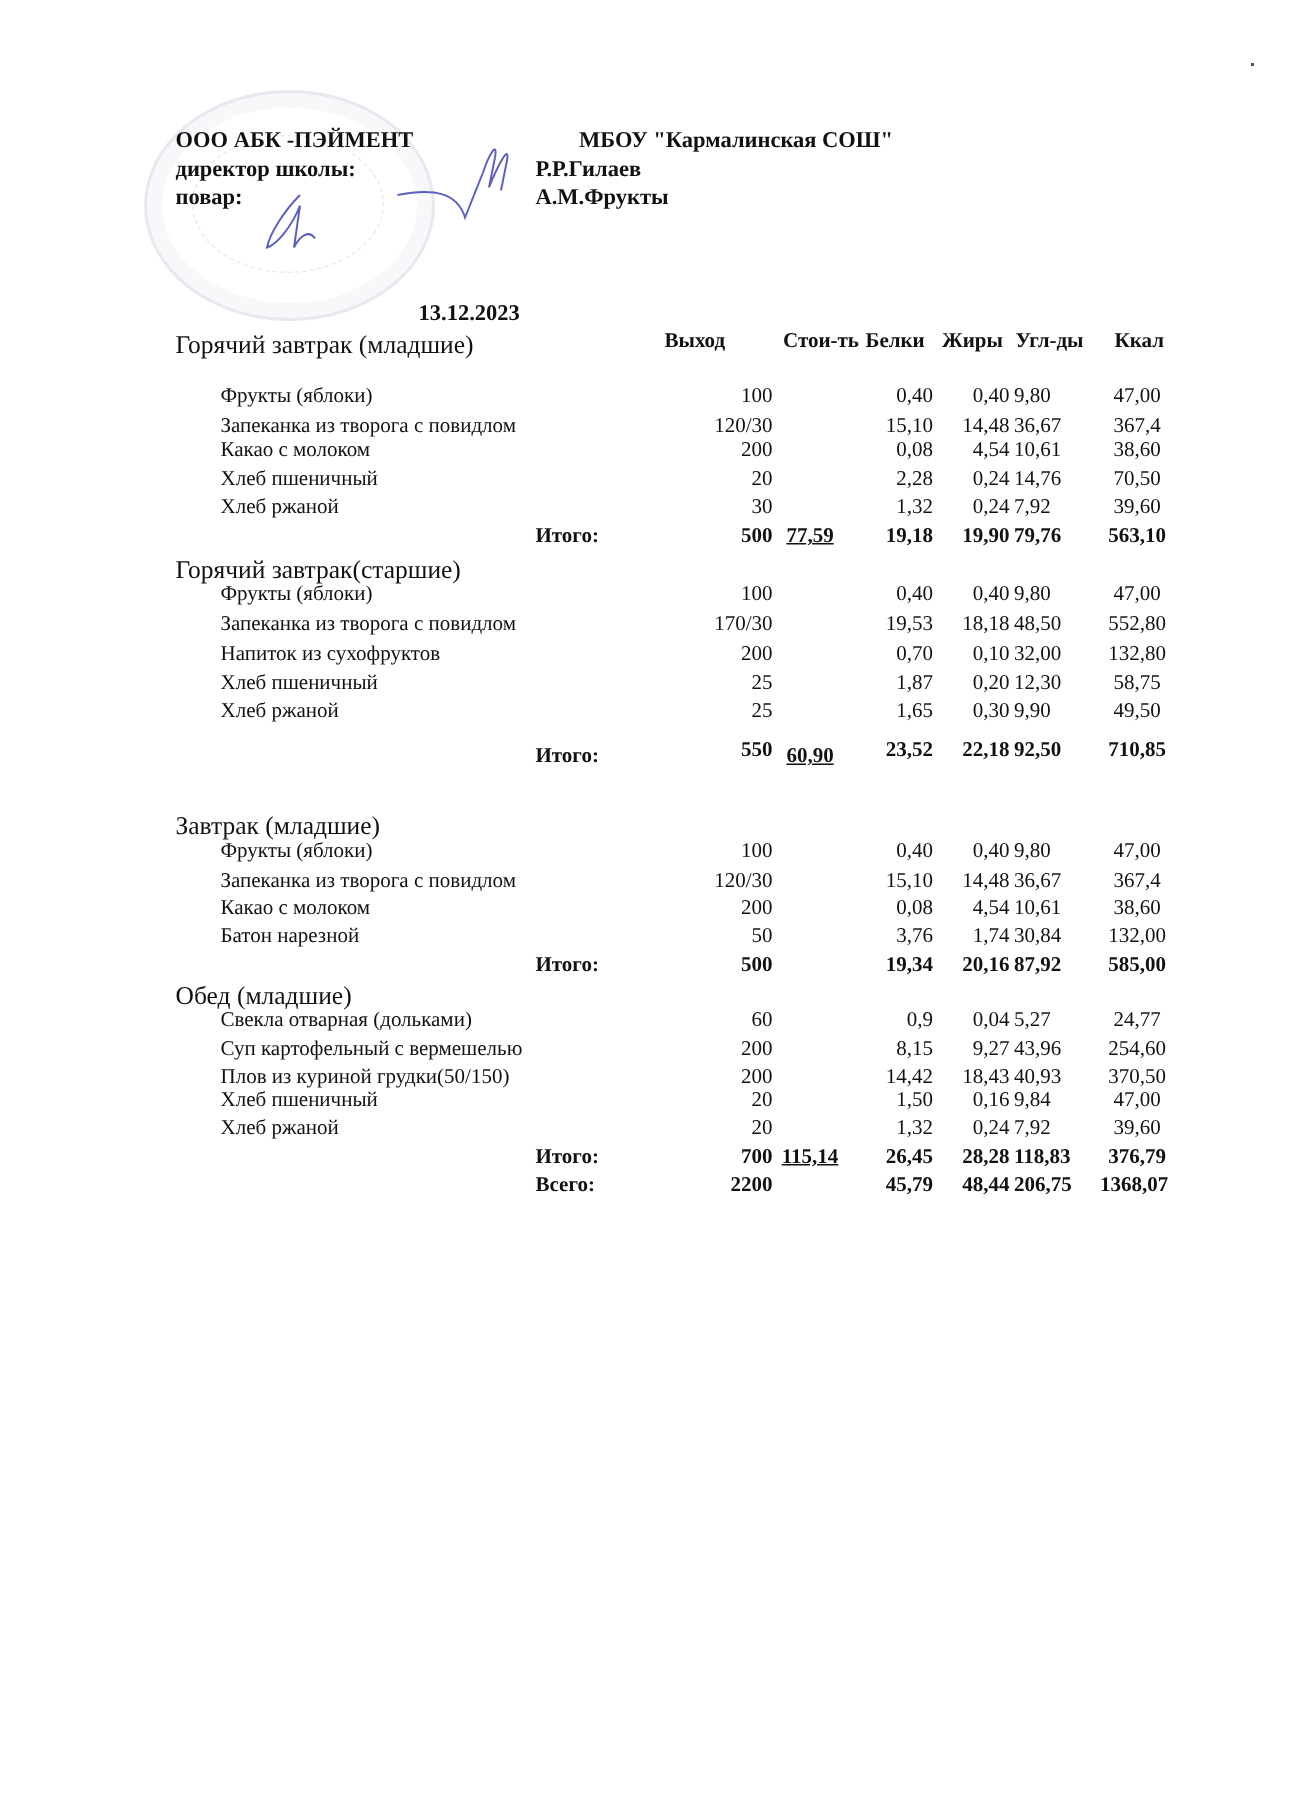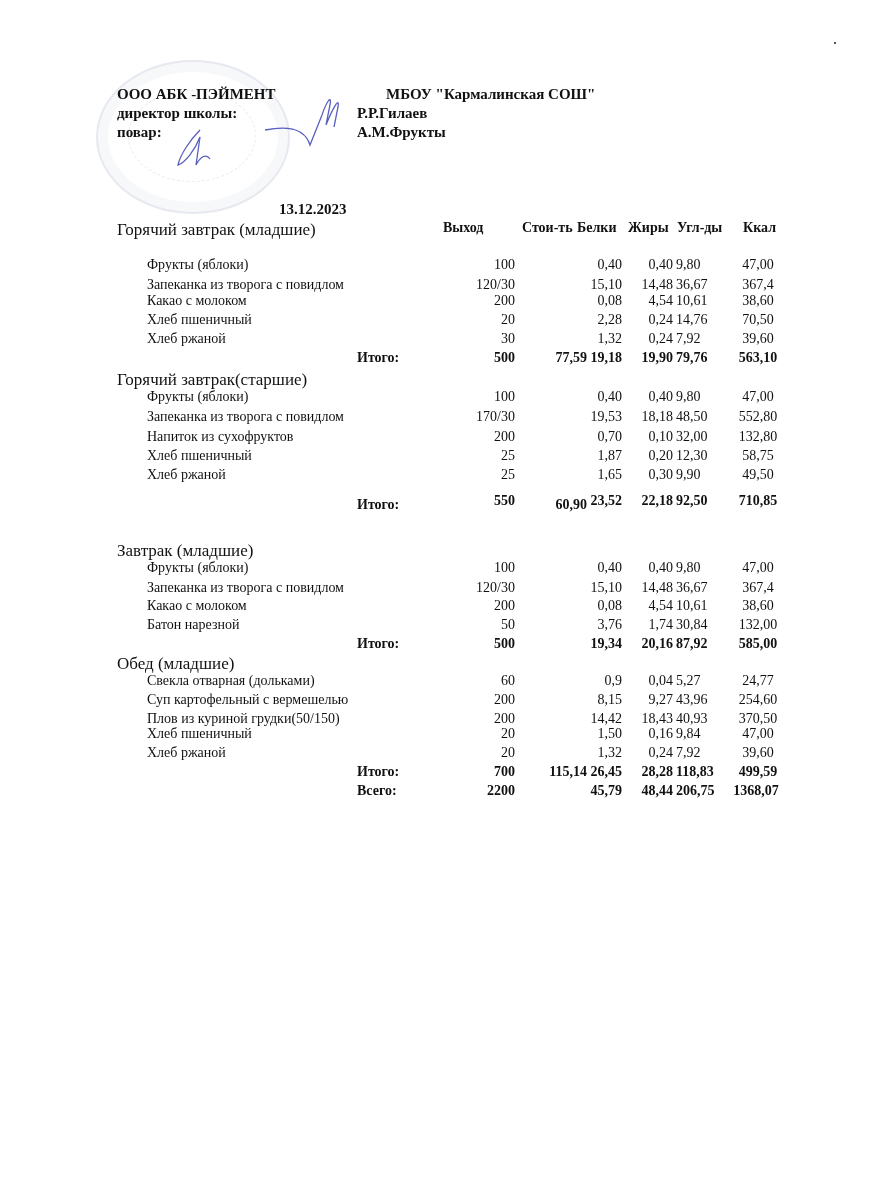--- a/index.html
+++ b/index.html
@@ -11,21 +11,21 @@
   .stamp { position:absolute; left:96px; top:60px; width:190px; height:150px;
            border-radius:50%; border:2px solid rgba(120,130,170,0.18);
            box-shadow: inset 0 0 0 10px rgba(140,150,190,0.07); }
   .stamp-inner { position:absolute; left:30px; top:28px; width:126px; height:90px;
                  border-radius:50%; border:1px dashed rgba(120,130,170,0.16); }
   .sig { position:absolute; pointer-events:none; }
   .row { position:absolute; left:0; width:873px; height:18px; font-size:14px; }
   .row > span { position:absolute; top:0; white-space:nowrap; }
   .name { left:117px;margin-left:30px; }
   .out { left:420px; width:95px; text-align:right; }
-  .cost { left:523px; width:64px; text-align:right; }
+  .cost { left:508px; width:64px; text-align:center;text-decoration:underline; }
   .prot { left:573px; width:49px; text-align:right; }
   .fat { left:624px; width:49px; text-align:right; }
   .carb { left:676px; width:56px; }
   .kcal { left:734px; width:48px; text-align:center; }
   .label-total { left:357px; }
   .sect { font-weight:normal; font-size:17px; }
   .colhdr { font-weight:bold; font-size:14px; position:absolute; white-space:nowrap; }
   .dot { position:absolute; left:834px; top:42px; width:2px; height:2px; background:#555; }
 </style>
 </head>
@@ -245,21 +245,21 @@
     <span class="carb">7,92</span>
     <span class="kcal">39,60</span>
   </div>
   <div class="row b" style="top:764px">
     <span class="label-total">Итого:</span>
     <span class="out">700</span>
     <span class="cost">115,14</span>
     <span class="prot">26,45</span>
     <span class="fat">28,28</span>
     <span class="carb">118,83</span>
-    <span class="kcal">499,59</span>
+    <span class="kcal">376,79</span>
   </div>
 
   <div class="row b" style="top:783px">
     <span class="label-total">Всего:</span>
     <span class="out">2200</span>
     <span class="prot">45,79</span>
     <span class="fat">48,44</span>
     <span class="carb">206,75</span>
     <span class="kcal" style="left:728px;width:56px">1368,07</span>
   </div>

